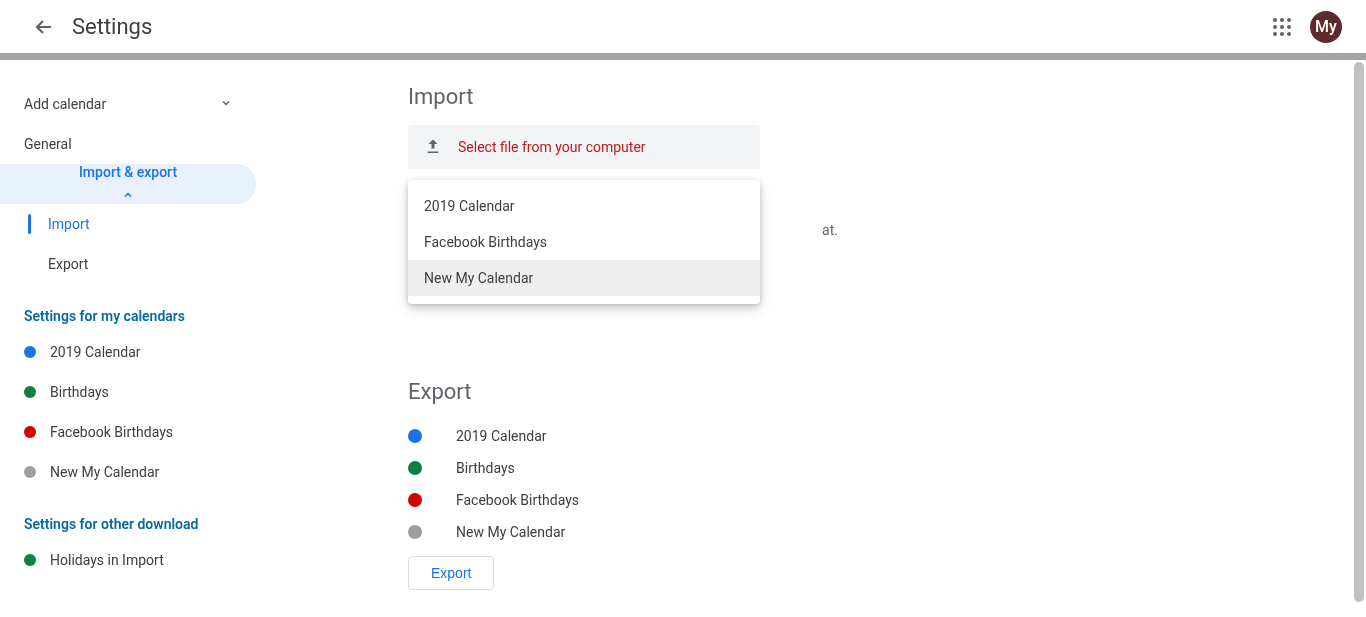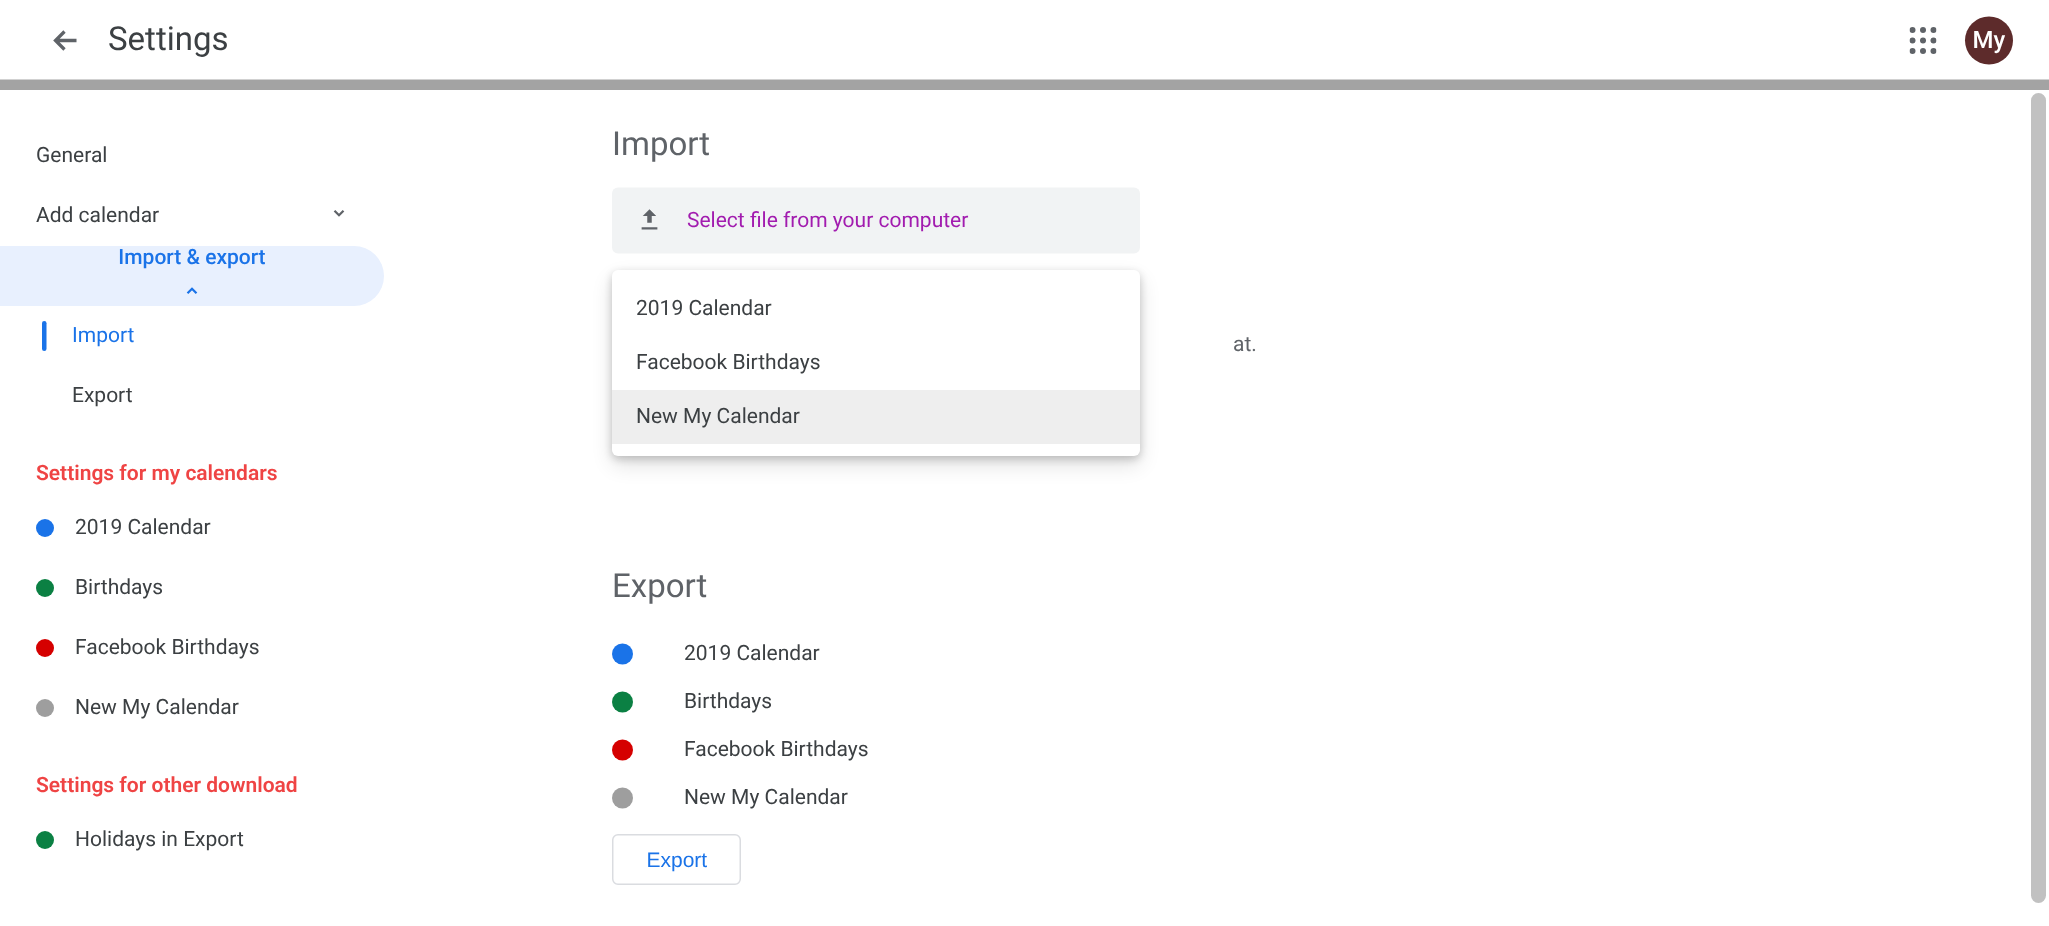--- a/index.html
+++ b/index.html
@@ -97,21 +97,21 @@
     top: 10px;
     bottom: 10px;
     width: 3px;
     background: #1a73e8;
     border-radius: 2px;
   }
   .sb-section-title {
     padding: 24px 24px 8px;
     font-size: 14px;
     font-weight: 600;
-    color: #ef4444;
+    color: #0369a1;
   }
   .sb-cal-item {
     display: flex;
     align-items: center;
     height: 40px;
     padding: 0 24px;
     font-size: 14px;
     color: #3c4043;
     cursor: pointer;
   }
@@ -137,21 +137,21 @@
     margin-bottom: 16px;
   }
   .upload-btn {
     width: 352px;
     height: 44px;
     background: #f1f3f4;
     border-radius: 4px;
     display: flex;
     align-items: center;
     padding: 0 16px;
-    color: #a21caf;
+    color: #b91c1c;
     font-size: 14px;
     cursor: pointer;
     margin-bottom: 12px;
   }
   .upload-btn svg { margin-right: 16px; }
   .dropdown-popup {
     position: absolute;
     left: 152px;
     top: 120px;
     width: 352px;
@@ -247,29 +247,29 @@
         <circle cx="9" cy="16" r="2"></circle>
         <circle cx="16" cy="16" r="2"></circle>
     </svg>
   </div>
   <div class="avatar">My</div>
 </div>
 
 <div class="body-wrap">
   <div class="sidebar">
     <div class="sb-item">
-      <span>General</span>
-    </div>
-    <div class="sb-item">
       <span>Add calendar</span>
       <span class="chevron">
         <svg width="12" height="12" viewBox="0 0 24 24" fill="none" stroke="currentColor" stroke-width="3">
             <path d="M6 9l6 6 6-6"></path>
           </svg>
       </span>
+    </div>
+    <div class="sb-item">
+      <span>General</span>
     </div>
     <div class="sb-item selected">
       <span>Import &amp; export</span>
       <span class="chevron">
         <svg width="12" height="12" viewBox="0 0 24 24" fill="none" stroke="#1a73e8" stroke-width="3">
             <path d="M6 15l6-6 6 6"></path>
           </svg>
       </span>
     </div>
     <div class="sb-sub active">
@@ -293,21 +293,21 @@
       <span>Facebook Birthdays</span>
     </div>
     <div class="sb-cal-item">
       <span class="dot" style="background:#9e9e9e"></span>
       <span>New My Calendar</span>
     </div>
 
     <div class="sb-section-title">Settings for other download</div>
     <div class="sb-cal-item">
       <span class="dot" style="background:#0b8043"></span>
-      <span>Holidays in Export</span>
+      <span>Holidays in Import</span>
     </div>
   </div>
 
   <div class="main">
     <div class="section-title">Import</div>
 
     <div class="upload-btn">
       <svg width="18" height="18" viewBox="0 0 24 24" fill="#5f6368">
         <path d="M5 20h14v-2H5v2zM12 2L6 8h4v6h4V8h4l-6-6z"></path>
       </svg>

